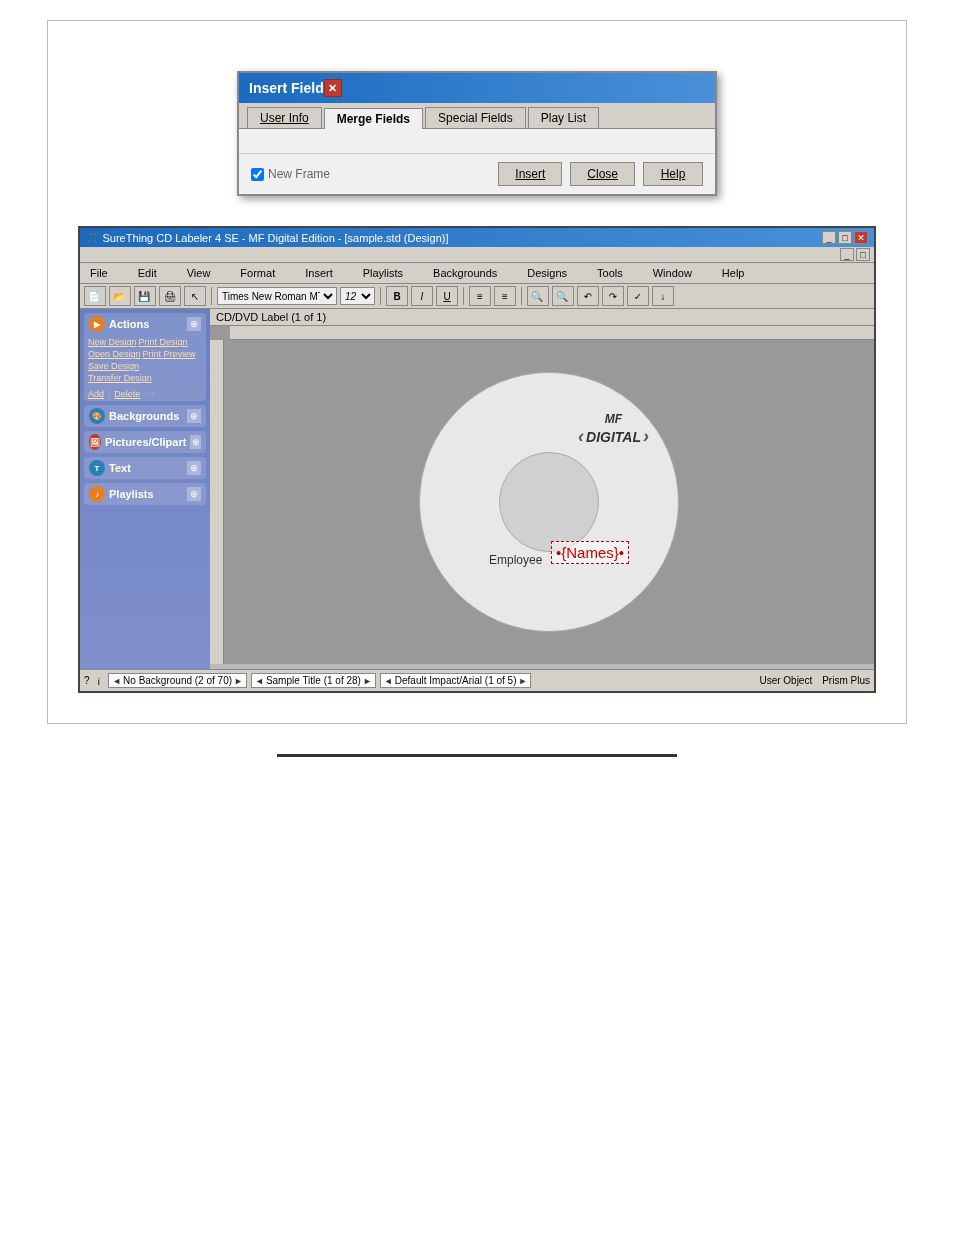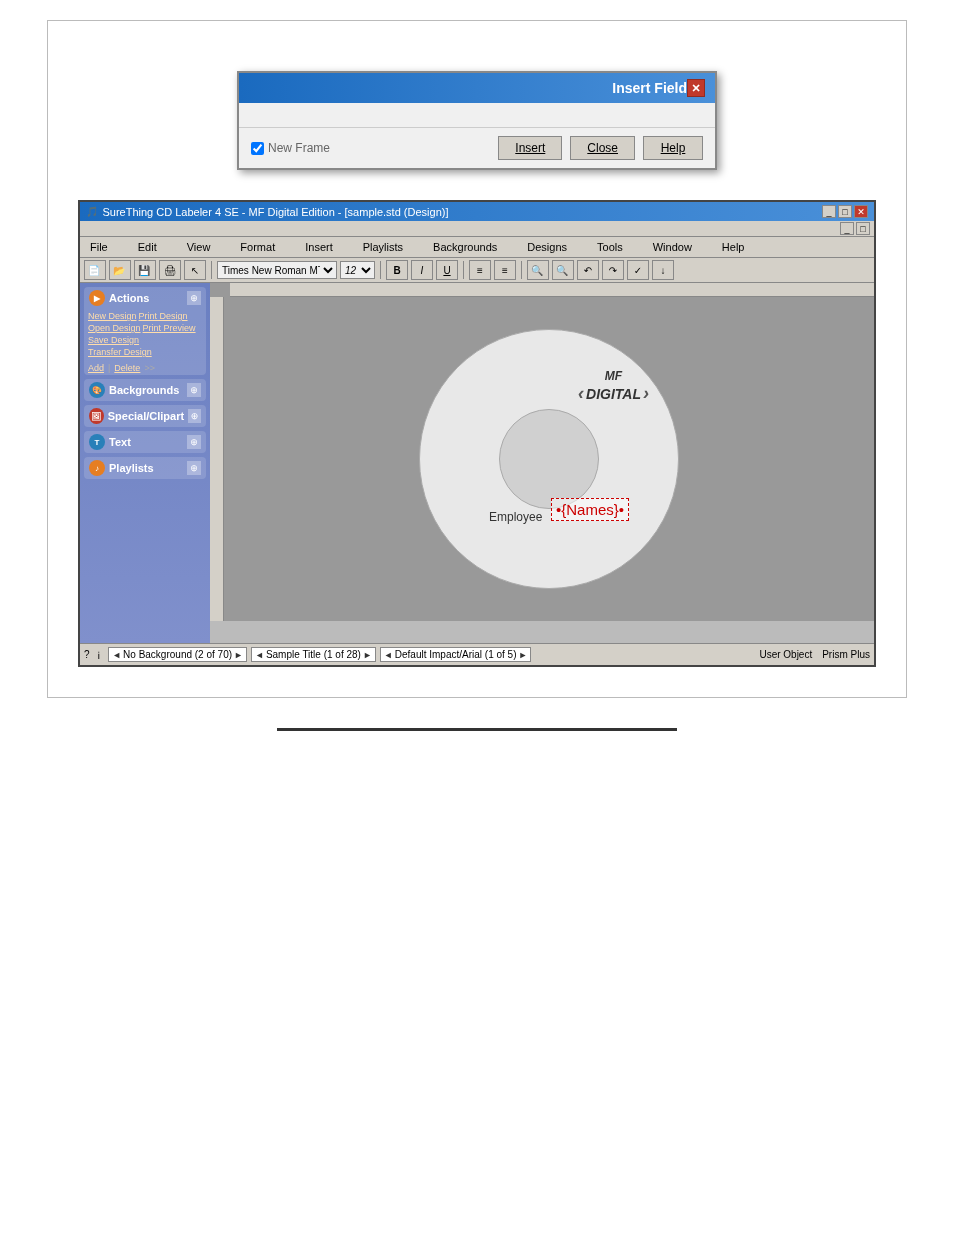--- a/index.html
+++ b/index.html
@@ -30,21 +30,21 @@
       margin: 30px auto;
       width: 480px;
       box-shadow: 3px 3px 8px rgba(0,0,0,0.4);
     }
 
     .dialog-titlebar {
       background: linear-gradient(to right, #1a6abf, #4a90d9);
       color: white;
       padding: 6px 10px;
       display: flex;
-      justify-content: flex-end;
+      justify-content: flex-start;
       align-items: center;
       font-size: 14px;
       font-weight: bold;
     }
 
     .dialog-close-btn {
       background: #c0392b;
       border: 1px solid #922b21;
       color: white;
       width: 18px;
@@ -492,20 +492,34 @@
 
   <div style="width:860px; background:#fff; border:1px solid #bbb; padding:20px 30px 30px 30px; position:relative;">
 
     <div class="insert-field-dialog">
 
       <div class="dialog-titlebar">
         <span>Insert Field</span>
         <div class="dialog-close-btn">✕</div>
       </div>
 
+      <div class="dialog-tabs">
+        <div class="dialog-tab underlined">
+          <span>User Info</span>
+        </div>
+        <div class="dialog-tab active">
+          <span>Merge Fields</span>
+        </div>
+        <div class="dialog-tab">
+          <span>Special Fields</span>
+        </div>
+        <div class="dialog-tab">
+          <span>Play List</span>
+        </div>
+      </div>
 
       <div class="dialog-body">
 
       </div>
 
       <div class="dialog-footer">
         <div class="new-frame-check">
           <input type="checkbox" checked="" style="">
           <span>New Frame</span>
         </div>
@@ -611,21 +625,21 @@
             <div class="sidebar-section-header">
               <div class="sidebar-icon sidebar-section-icon-blue">🎨</div>
               <span>Backgrounds</span>
               <button class="sidebar-expand-btn">⊕</button>
             </div>
           </div>
 
           <div class="sidebar-section">
             <div class="sidebar-section-header">
               <div class="sidebar-icon">🖼</div>
-              <span>Special/Clipart</span>
+              <span>Pictures/Clipart</span>
               <button class="sidebar-expand-btn">⊕</button>
             </div>
           </div>
 
           <div class="sidebar-section">
             <div class="sidebar-section-header">
               <div class="sidebar-icon sidebar-section-icon-blue">T</div>
               <span>Text</span>
               <button class="sidebar-expand-btn">⊕</button>
             </div>
@@ -635,20 +649,23 @@
             <div class="sidebar-section-header">
               <div class="sidebar-icon sidebar-section-icon-orange">♪</div>
               <span>Playlists</span>
               <button class="sidebar-expand-btn">⊕</button>
             </div>
           </div>
 
         </div>
 
         <div class="canvas-area">
+          <div class="canvas-label">
+            <span>CD/DVD Label (1 of 1)</span>
+          </div>
           <div class="canvas-content">
 
             <div class="ruler-top"></div>
 
             <div class="ruler-left"></div>
 
             <div class="cd-disc" style="margin-top:14px; margin-left:14px;">
               <div class="cd-outer-circle"></div>
               <div class="cd-inner-circle"></div>
 

